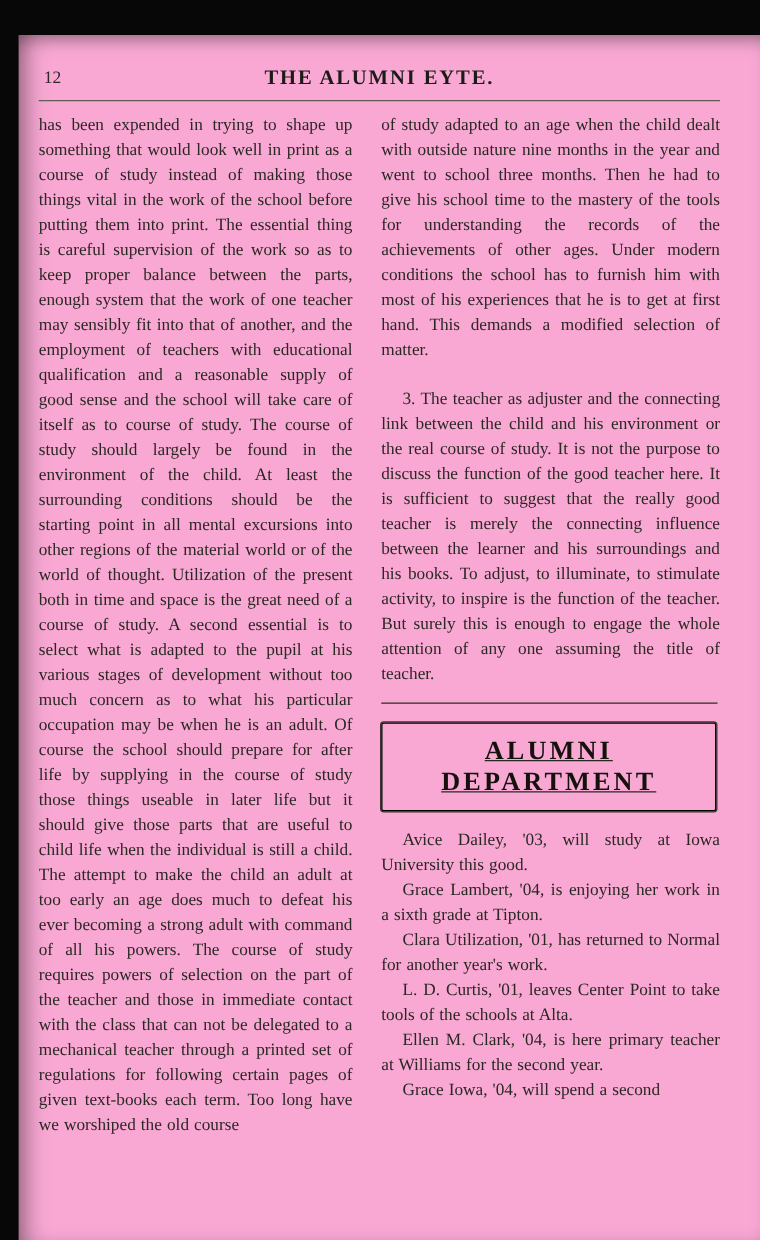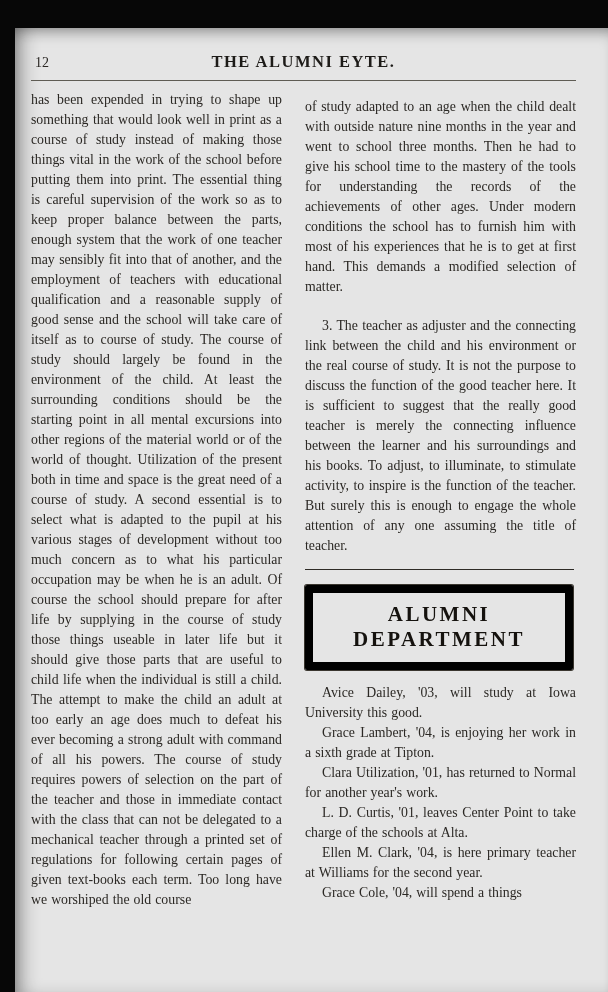--- a/index.html
+++ b/index.html
@@ -3,52 +3,53 @@
 <meta charset="utf-8">
 <style>
   * { margin:0; padding:0; box-sizing:border-box; }
   html,body { width:608px; height:992px; }
   body { background:#000; font-family:"Liberation Serif","DejaVu Serif",serif; }
   .scan { position:relative; width:608px; height:992px; background:#050505; overflow:hidden; }
   .black-top { position:absolute; top:0; left:0; width:608px; height:28px; background:#070707; }
   .black-left { position:absolute; top:0; left:0; width:15px; height:992px; background:#070707; }
   .paper {
     position:absolute; top:28px; left:15px; right:0; bottom:0;
-    background:#e5e5e5;
+    background:#f9a8d4;
     box-shadow: inset 14px 0 20px -10px rgba(0,0,0,0.45), inset 0 12px 16px -10px rgba(0,0,0,0.4);
     padding: 22px 32px 10px 16px;
     color:#2b2824;
     overflow:hidden;
   }
   .header { position:relative; height:26px; }
   .pagenum { position:absolute; left:4px; top:5px; font-size:14px; color:#2b2824; }
   .masthead {
     display:block; text-align:center; font-weight:bold; font-size:16.5px;
     letter-spacing:1.5px; color:#1d1b18; padding-top:2px;
   }
   .header-rule { border-top:1px solid #5f5c54; margin:4px 0 9px 0; }
-  .columns { display:flex; align-items:center; }
+  .columns { display:flex; align-items:flex-start; }
   .col-left { width:251px; }
   .col-divider { width:1px; background:#c2beb4; margin:0 11px 0 11px; }
   .col-right { flex:1; }
   p.body-text {
     font-size:13.8px; line-height:20px; text-align:justify; color:#2b2824;
     word-spacing:0.6px;
   }
   p.indent { text-indent:17px; }
   .col-right p.body-text { margin-bottom:0;font-family:Liberation Serif, serif; }
   .para-gap { margin-top:19px; }
   .section-rule { border-top:1.5px solid #2e2b26; margin:13px 2px 15px 0; }
   .alumni-box {
-    border:8px solid #000000;
+    border:1px solid #000000;
     border-radius:2px;
     margin:0 3px 13px 0;
     padding:9px 6px 10px 6px;
     text-align:center;
     box-shadow: 0 0 0 1px #3a362f;
+    text-decoration: underline;
   }
   .alumni-box span {
     font-weight:bold; font-size:21px; letter-spacing:2.5px; color:#15120e;
     font-family:"Liberation Serif","DejaVu Serif",serif;
   }
   p.alumni-item { margin-bottom:7px; }
 </style>
 </head>
 <body>
 
@@ -78,20 +79,20 @@
 
         <div class="section-rule"></div>
 
         <div class="alumni-box">
           <span>ALUMNI DEPARTMENT</span>
         </div>
 
         <p class="body-text indent alumni-item">Avice Dailey, '03, will study at Iowa University this good.</p>
         <p class="body-text indent alumni-item">Grace Lambert, '04, is enjoying her work in a sixth grade at Tipton.</p>
         <p class="body-text indent alumni-item">Clara Utilization, '01, has returned to Normal for another year's work.</p>
-        <p class="body-text indent alumni-item">L. D. Curtis, '01, leaves Center Point to take charge of the schools at Alta.</p>
+        <p class="body-text indent alumni-item">L. D. Curtis, '01, leaves Center Point to take tools of the schools at Alta.</p>
         <p class="body-text indent alumni-item">Ellen M. Clark, '04, is here primary teacher at Williams for the second year.</p>
-        <p class="body-text indent alumni-item">Grace Cole, '04, will spend a things</p>
+        <p class="body-text indent alumni-item">Grace Iowa, '04, will spend a second</p>
       </div>
 
     </div>
   </div>
 </div>
 
 </body></html>

